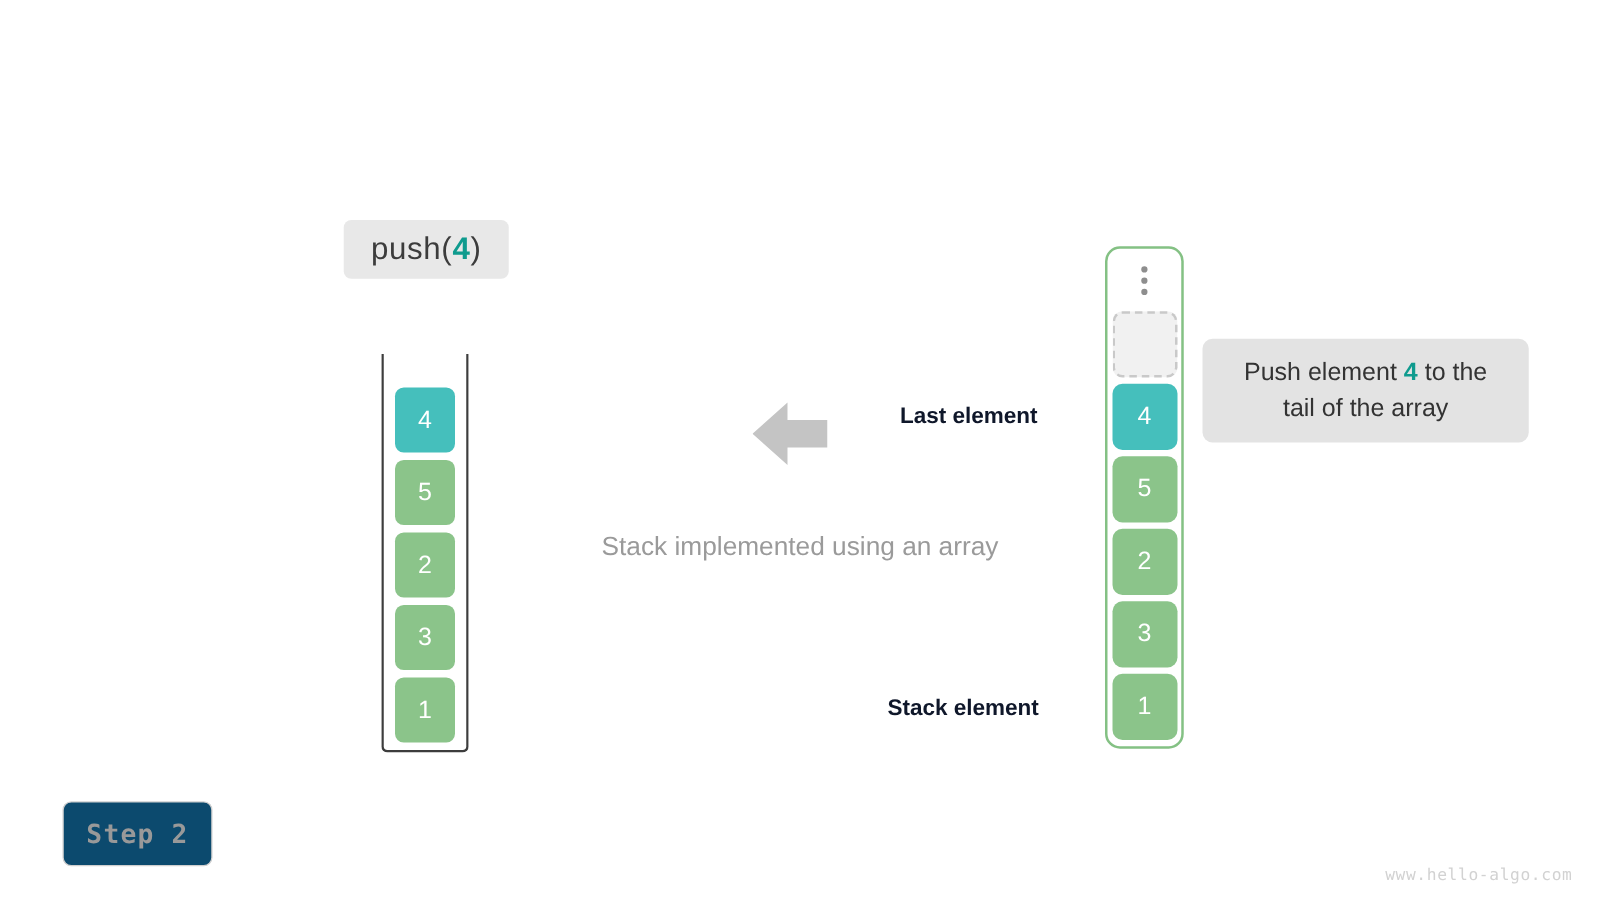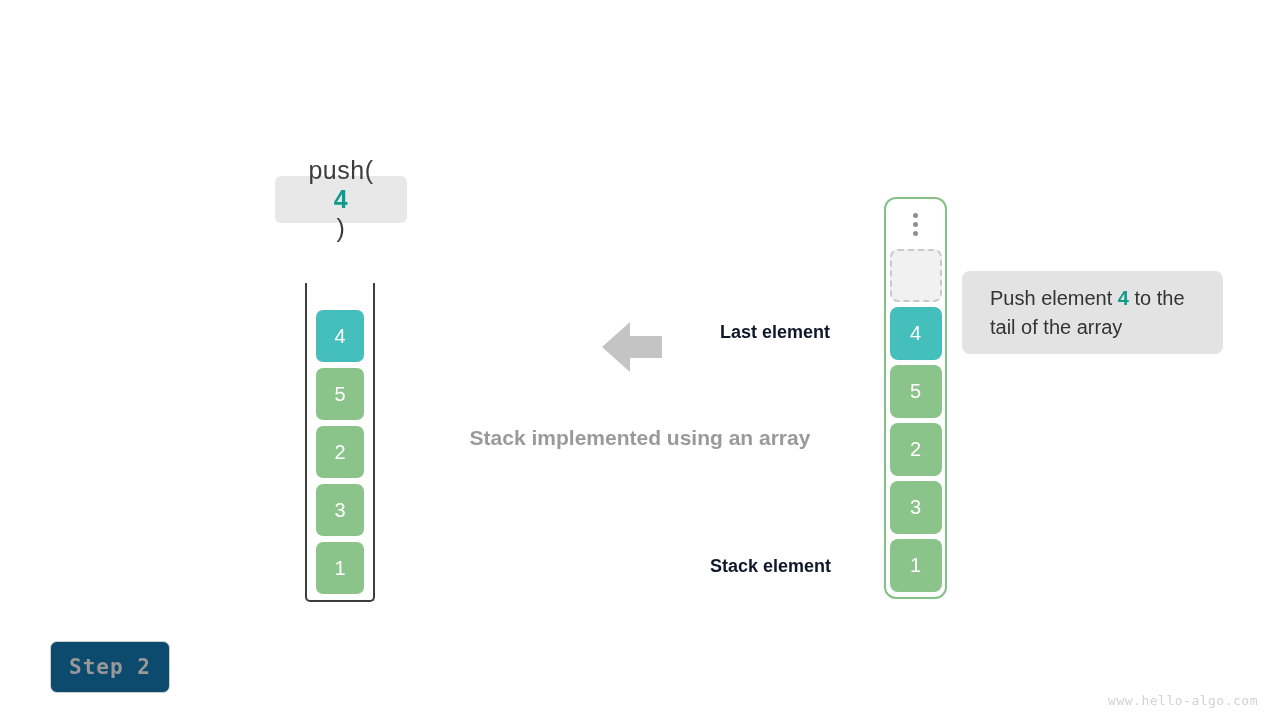--- a/index.html
+++ b/index.html
@@ -24,21 +24,20 @@
     width: 132px;
     height: 47px;
     background: #e8e8e8;
     border-radius: 6px;
     display: flex;
     align-items: center;
     justify-content: center;
     font-size: 25px;
     color: #3c3c3c;
     letter-spacing: 0.5px;
-    flex-direction: column;
   }
   #op-label .accent {
     color: #0f9b8e;
     font-weight: 700;
   }
 
   
   #stack-container {
     position: absolute;
     left: 305px;
@@ -88,21 +87,20 @@
 
   
   #caption {
     position: absolute;
     left: 458px;
     top: 426px;
     width: 364px;
     text-align: center;
     font-size: 21px;
     color: #9a9a9a;
-    font-weight: bold;
   }
 
   
   .annotation {
     position: absolute;
     font-size: 18px;
     font-weight: 700;
     color: #0f172a;
     white-space: nowrap;
   }
@@ -176,20 +174,21 @@
     background: #e3e3e3;
     border-radius: 8px;
     display: flex;
     align-items: center;
     padding: 0 28px;
   }
   #tooltip-text {
     font-size: 20px;
     color: #333333;
     line-height: 1.45;
+    text-align: center;
   }
   #tooltip-text .accent {
     color: #0f9b8e;
     font-weight: 700;
   }
 
   
   #step-badge {
     position: absolute;
     left: 50px;

